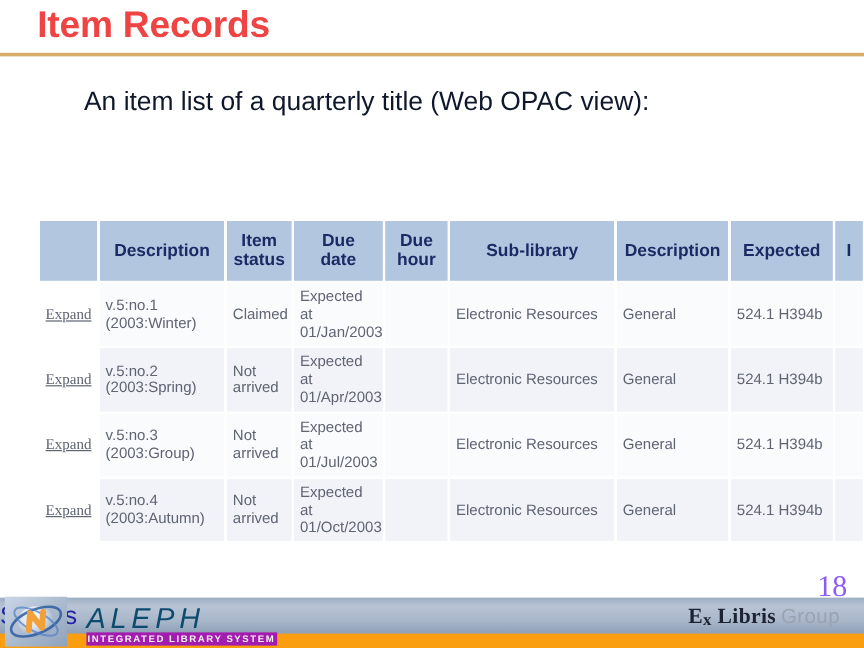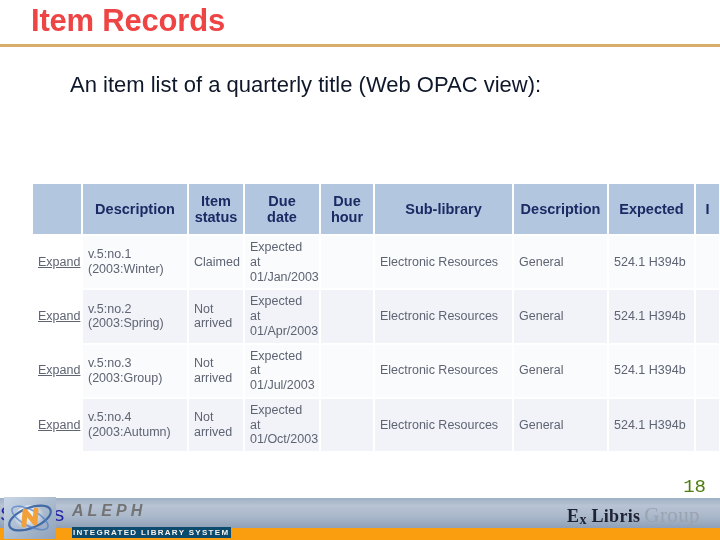--- a/index.html
+++ b/index.html
@@ -95,42 +95,43 @@
   td.expand-cell {
     background: #ffffff !important;
     text-align: left;
     padding-left: 2px;
   }
   .expand-link {
     color: #5F6473;
     text-decoration: underline;
     font-size: 12.5px;
     cursor: pointer;
+    font-family: Liberation Serif, serif;
   }
   .desc-line1 { display: block; }
   .desc-line2 { display: block; }
   .stat-line { display: block; }
   .col-empty   { width: 49px; }
   .col-desc    { width: 106px; }
   .col-status  { width: 56px; }
   .col-duedate { width: 76px; }
   .col-duehour { width: 54px; }
   .col-sublib  { width: 139px; }
   .col-coll    { width: 95px; }
   .col-loc     { width: 87px; }
   .col-partial { width: 25px; }
 
   
   #page-number {
     position: absolute;
     right: 14px;
     top: 476px;
-    font-size: 19px;
-    color: #4d7c0f;
-    font-family: Liberation Mono, monospace;
+    font-size: 25px;
+    color: #8b5cf6;
+    font-family: Liberation Serif, serif;
   }
 
   
   #footer-bar {
     position: absolute;
     left: 0;
     top: 498px;
     width: 720px;
     height: 42px;
     background: linear-gradient(to bottom,
@@ -158,37 +159,37 @@
     position: absolute;
     left: 4px;
     top: 2px;
     width: 52px;
     height: 42px;
   }
   #aleph-wordmark {
     position: absolute;
     left: 72px;
     top: 7px;
-    font-size: 16px;
-    font-weight: bold;
+    font-size: 24px;
+    font-weight: normal;
     font-style: italic;
     letter-spacing: 4px;
-    color: #737373;
+    color: #0c4a6e;
     font-family: "Liberation Sans", sans-serif;
   }
   #aleph-tagline {
     position: absolute;
     left: 72px;
     top: 32px;
     font-size: 8px;
     font-weight: bold;
     letter-spacing: 1.3px;
     color: #F6F3ED;
     font-family: "Liberation Sans", sans-serif;
-    background: #0c4a6e;
+    background: #a21caf;
     padding: 1px 2px 1px 1px;
     white-space: nowrap;
   }
 
   
   #footer-label {
     position: absolute;
     left: 0;
     top: 502px;
     width: 720px;
@@ -210,22 +211,22 @@
     font-weight: bold;
     font-size: 18px;
     color: #1D2333;
     letter-spacing: 0.3px;
   }
   .ex-x {
     font-size: 14px;
     vertical-align: -2px;
   }
   .ex-secondary {
-    font-family: Liberation Serif, serif;
-    font-size: 21px;
+    font-family: Liberation Sans, sans-serif;
+    font-size: 17px;
     color: #9AA3B0;
     letter-spacing: 0.4px;
     margin-left: 4px;
   }
 </style>
 </head>
 <body>
 
 <div id="slide-title">Item Records</div>
 <div id="title-rule"></div>

